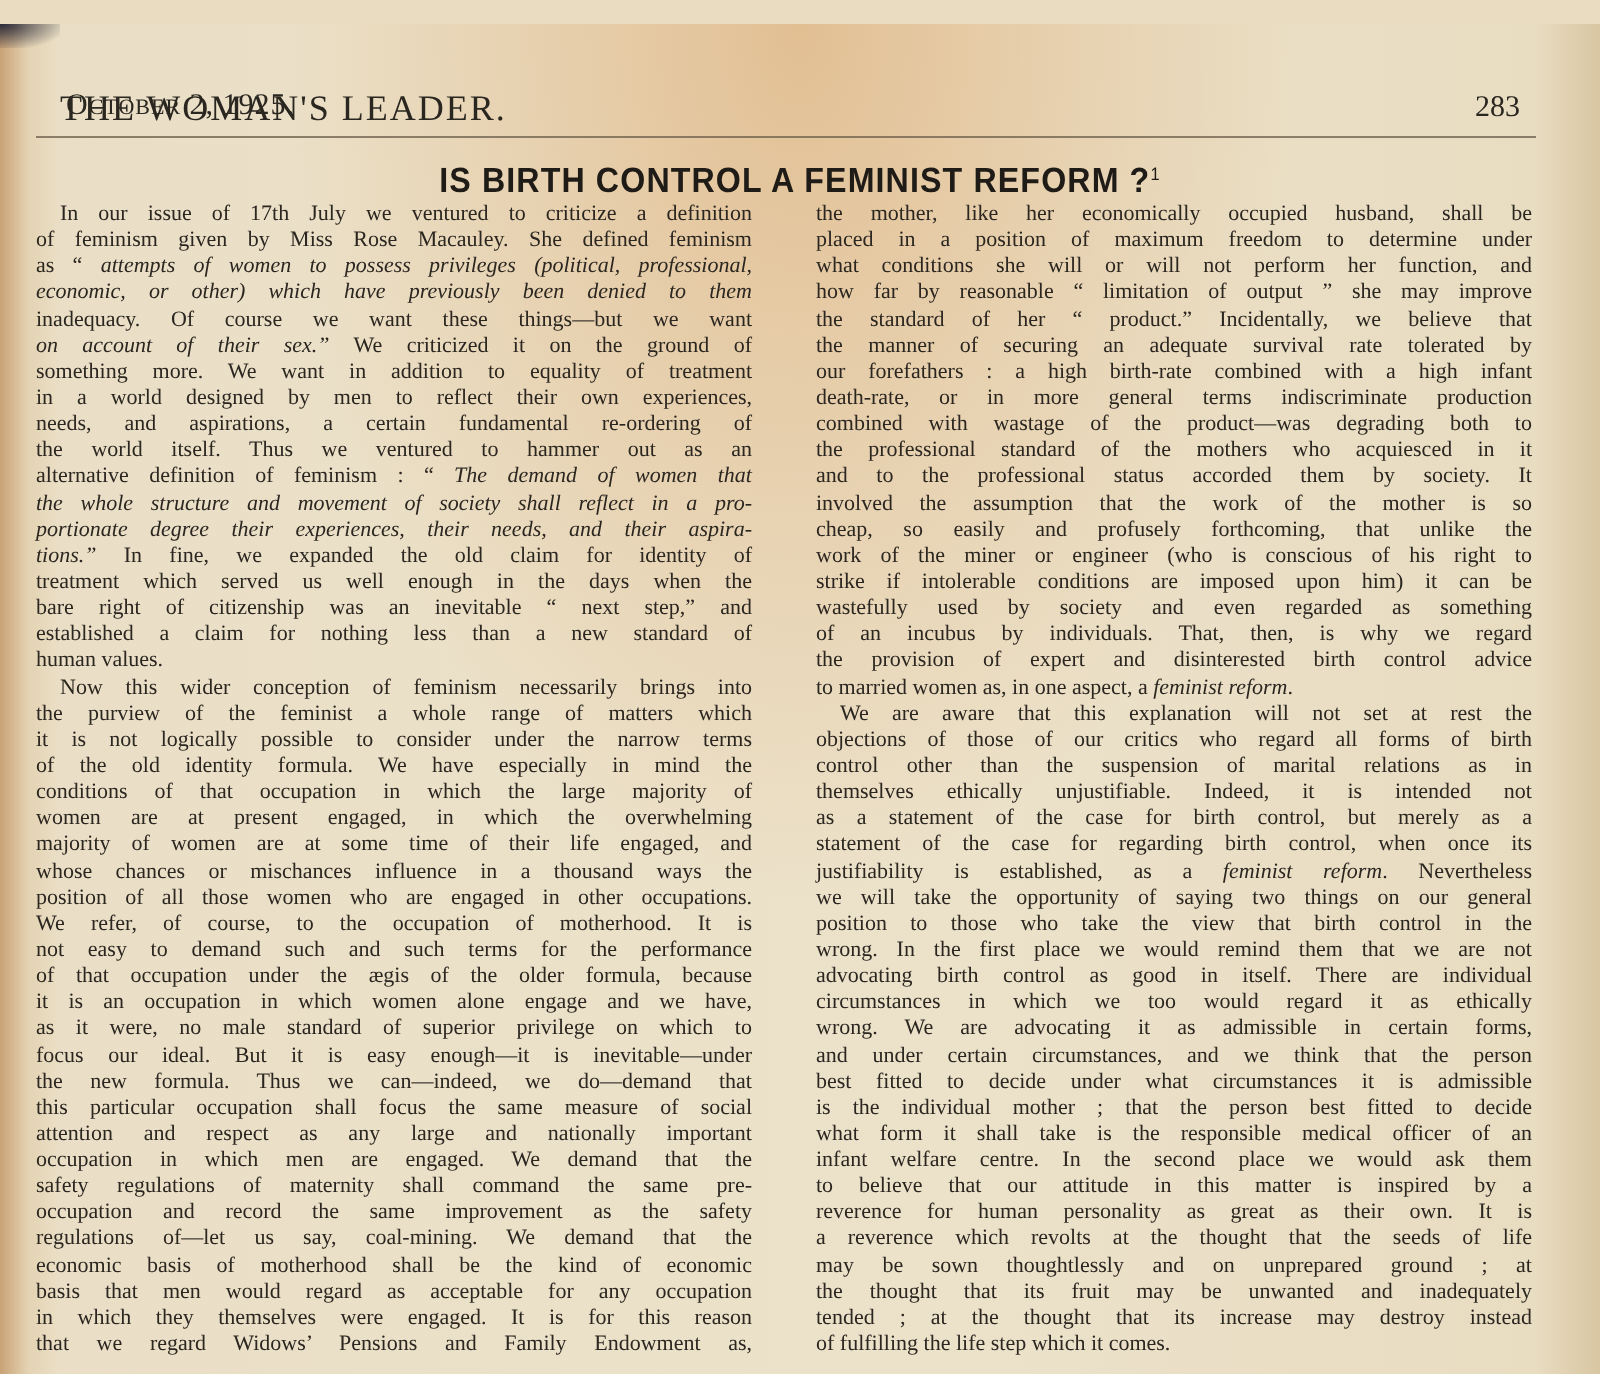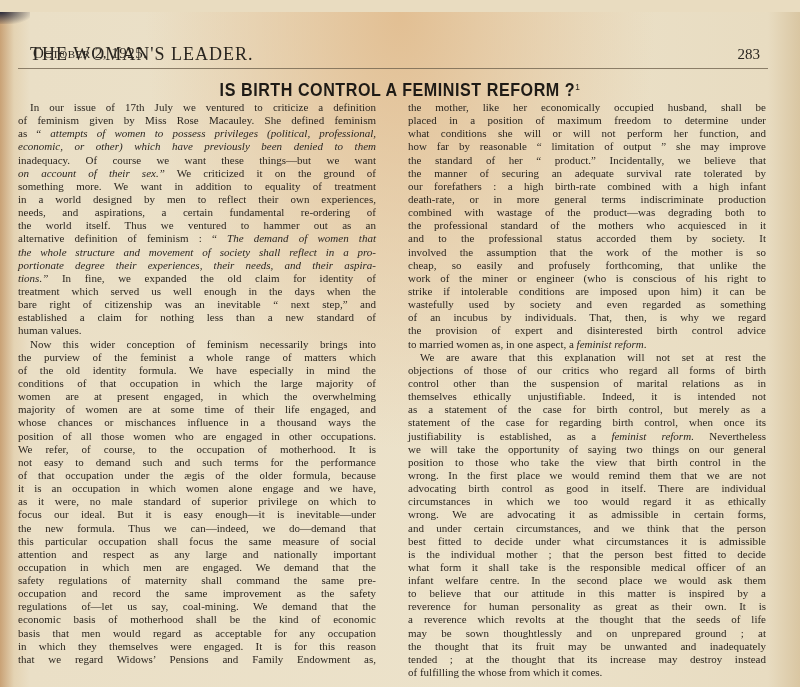--- a/index.html
+++ b/index.html
@@ -86,20 +86,21 @@
       <span class="line">alternative definition of feminism :  “ <span class="it">The demand of women that</span></span>
       <span class="line"><span class="it">the whole structure and movement of society shall reflect in a pro-</span></span>
       <span class="line"><span class="it">portionate degree their experiences, their needs, and their aspira-</span></span>
       <span class="line"><span class="it">tions.”</span>  In fine, we expanded the old claim for identity of</span>
       <span class="line">treatment which served us well enough in the days when the</span>
       <span class="line">bare right of citizenship was an inevitable “ next step,” and</span>
       <span class="line">established a claim for nothing less than a new standard of</span>
       <span class="line last">human values.</span>
       <span class="line indent">Now this wider conception of feminism necessarily brings into</span>
       <span class="line">the purview of the feminist a whole range of matters which</span>
+      <span class="line">it is not logically possible to consider under the narrow terms</span>
       <span class="line">of the old identity formula.  We have especially in mind the</span>
       <span class="line">conditions of that occupation in which the large majority of</span>
       <span class="line">women are at present engaged, in which the overwhelming</span>
       <span class="line">majority of women are at some time of their life engaged, and</span>
       <span class="line">whose chances or mischances influence in a thousand ways the</span>
       <span class="line">position of all those women who are engaged in other occupations.</span>
       <span class="line">We refer, of course, to the occupation of motherhood.  It is</span>
       <span class="line">not easy to demand such and such terms for the performance</span>
       <span class="line">of that occupation under the ægis of the older formula, because</span>
       <span class="line">it is an occupation in which women alone engage and we have,</span>
@@ -154,17 +155,17 @@
       <span class="line">best fitted to decide under what circumstances it is admissible</span>
       <span class="line">is the individual mother ;  that the person best  fitted to decide</span>
       <span class="line">what form it shall take is the responsible medical officer of an</span>
       <span class="line">infant welfare centre.  In the second place we would ask them</span>
       <span class="line">to believe that our attitude in this matter  is  inspired by a</span>
       <span class="line">reverence for human personality as great as their own.  It is</span>
       <span class="line">a reverence which revolts at the thought that the seeds of life</span>
       <span class="line">may be sown thoughtlessly and on unprepared ground ;  at</span>
       <span class="line">the thought that its fruit may be unwanted and inadequately</span>
       <span class="line">tended ;  at the thought that its increase may destroy instead</span>
-      <span class="line last">of fulfilling the whose from which it comes.</span>
+      <span class="line last">of fulfilling the life step which it comes.</span>
     </div>
 
   <div class="foot-rule"></div>
 </div>
 
 </body></html>

